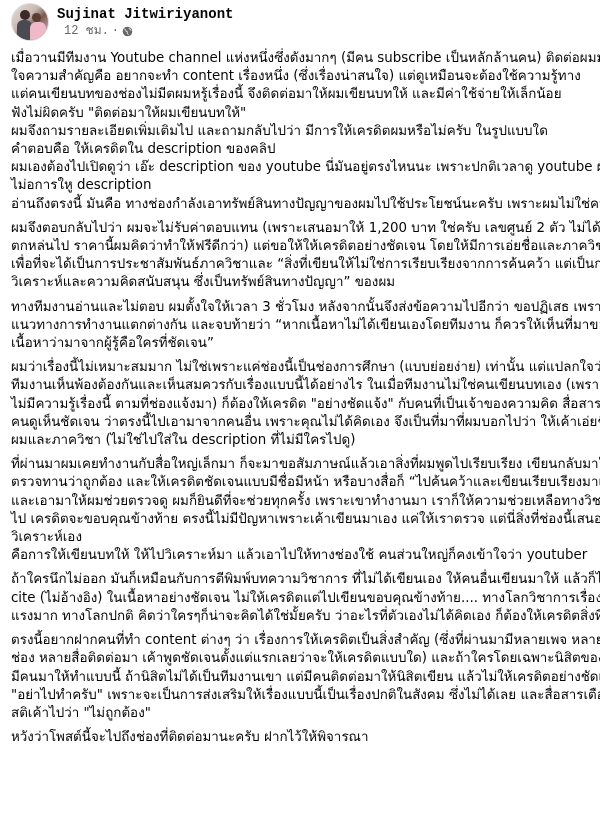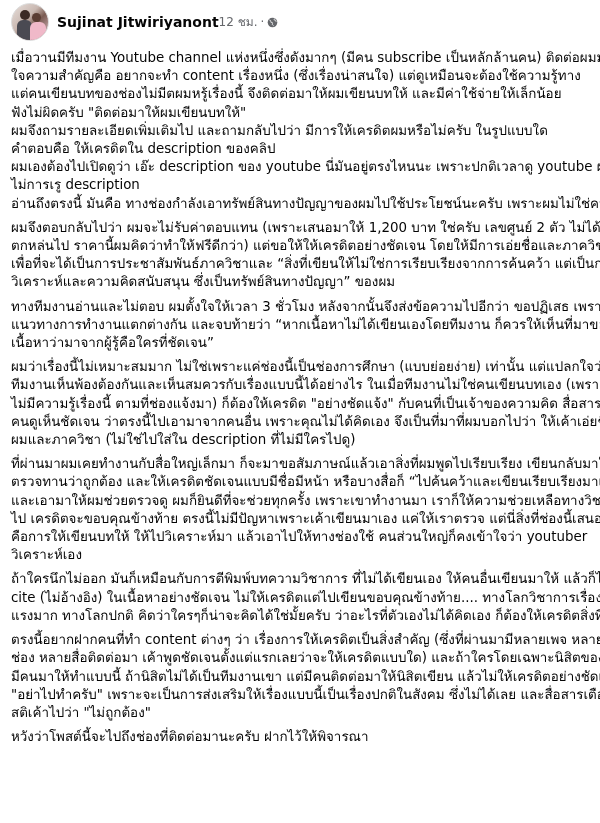--- a/index.html
+++ b/index.html
@@ -4,23 +4,23 @@
   <style>
     html, body { margin: 0; padding: 0; background: #ffffff; }
     body { width: 600px; height: 823px; overflow: hidden; font-family: "DejaVu Sans", "Liberation Sans", sans-serif; color: #050505; }
     .post { position: relative; width: 600px; height: 823px; box-sizing: border-box; padding: 0 8px 0 8px; }
     .header { display: flex; align-items: center; height: 44px; padding-top: 0px; padding-left: 3px; }
     .avatar { width: 38px; height: 38px; border-radius: 50%; overflow: hidden; flex: 0 0 auto; background: linear-gradient(135deg,#e8e0dc 0%, #c9b8b1 40%, #7a5b52 60%, #e7c7d2 100%); position: relative; border: 1px solid #ddd; box-sizing: border-box; }
     .avatar .p1 { position: absolute; left: 8px; top: 6px; width: 10px; height: 10px; border-radius: 50%; background: #3b2a25; }
     .avatar .b1 { position: absolute; left: 5px; top: 16px; width: 15px; height: 22px; border-radius: 6px 6px 0 0; background: #4a4a52; }
     .avatar .p2 { position: absolute; left: 20px; top: 9px; width: 9px; height: 9px; border-radius: 50%; background: #5a3d33; }
     .avatar .b2 { position: absolute; left: 18px; top: 18px; width: 16px; height: 20px; border-radius: 6px 6px 0 0; background: #f0b9c9; }
-    .meta { margin-left: 8px; display: flex; flex-direction: row; justify-content: space-between; }
+    .meta { margin-left: 8px; display: flex; flex-direction: column; justify-content: space-between; font-family: Liberation Mono, monospace; }
     .author { font-weight: bold; font-size: 14px; line-height: 17px; color: #050505; }
-    .sub { display: flex; align-items: center; font-size: 12px; color: #65676b; line-height: 15px; margin-top: 1px; }
+    .sub { display: flex; align-items: center; font-size: 12px; color: #65676b; line-height: 15px; margin-top: 1px; margin-left: 7px; }
     .dot { margin: 0 3px; }
     .globe { width: 11px; height: 11px; display: inline-block; }
     .content { font-size: 13.4px; line-height: 18.2px; color: #050505; padding-left: 3px; padding-top: 5px; }
     .para { margin: 0 0 6px 0; }
     .line { display: block; white-space: nowrap; }
   </style>
 </head>
 <body>
 
 <div class="post">
@@ -48,21 +48,21 @@
 
   <div class="content">
     <div class="para">
       <span class="line">เมื่อวานมีทีมงาน Youtube  channel แห่งหนึ่งซึ่งดังมากๆ (มีคน subscribe เป็นหลักล้านคน) ติดต่อผมมา</span>
       <span class="line">ใจความสำคัญคือ อยากจะทำ content เรื่องหนึ่ง (ซึ่งเรื่องน่าสนใจ) แต่ดูเหมือนจะต้องใช้ความรู้ทาง</span>
       <span class="line">แต่คนเขียนบทของช่องไม่มีตผมหรู้เรื่องนี้ จึงติดต่อมาให้ผมเขียนบทให้ และมีค่าใช้จ่ายให้เล็กน้อย</span>
       <span class="line">ฟังไม่ผิดครับ "ติดต่อมาให้ผมเขียนบทให้"</span>
       <span class="line">ผมจึงถามรายละเอียดเพิ่มเติมไป และถามกลับไปว่า มีการให้เครดิตผมหรือไม่ครับ ในรูปแบบใด</span>
       <span class="line">คำตอบคือ ให้เครดิตใน description ของคลิป</span>
       <span class="line">ผมเองต้องไปเปิดดูว่า เอ๊ะ description ของ youtube นี่มันอยู่ตรงไหนนะ เพราะปกติเวลาดู youtube ผมก็</span>
-      <span class="line">ไม่การเรู description</span>
+      <span class="line">ไม่อการใหู description</span>
       <span class="line">อ่านถึงตรงนี้ มันคือ ทางช่องกำลังเอาทรัพย์สินทางปัญญาของผมไปใช้ประโยชน์นะครับ เพราะผมไม่ใช่คนไป</span>
     </div>
     <div class="para">
       <span class="line">ผมจึงตอบกลับไปว่า ผมจะไม่รับค่าตอบแทน (เพราะเสนอมาให้ 1,200 บาท ใช่ครับ เลขศูนย์ 2 ตัว ไม่ได้</span>
       <span class="line">ตกหล่นไป ราคานี้ผมคิดว่าทำให้ฟรีดีกว่า) แต่ขอให้ให้เครดิตอย่างชัดเจน โดยให้มีการเอ่ยชื่อและภาควิชา</span>
       <span class="line">เพื่อที่จะได้เป็นการประชาสัมพันธ์ภาควิชาและ “สิ่งที่เขียนให้ไม่ใช่การเรียบเรียงจากการค้นคว้า แต่เป็นการ</span>
       <span class="line">วิเคราะห์และความคิดสนับสนุน ซึ่งเป็นทรัพย์สินทางปัญญา” ของผม</span>
     </div>
     <div class="para">
       <span class="line">ทางทีมงานอ่านและไม่ตอบ ผมตั้งใจให้เวลา 3 ชั่วโมง หลังจากนั้นจึงส่งข้อความไปอีกว่า ขอปฏิเสธ เพราะ</span>
@@ -74,22 +74,22 @@
       <span class="line">ทีมงานเห็นพ้องต้องกันและเห็นสมควรกับเรื่องแบบนี้ได้อย่างไร ในเมื่อทีมงานไม่ใช่คนเขียนบทเอง (เพราะ</span>
       <span class="line">ไม่มีความรู้เรื่องนี้ ตามที่ช่องแจ้งมา) ก็ต้องให้เครดิต "อย่างชัดแจ้ง" กับคนที่เป็นเจ้าของความคิด สื่อสารให้</span>
       <span class="line">คนดูเห็นชัดเจน ว่าตรงนี้ไปเอามาจากคนอื่น เพราะคุณไม่ได้คิดเอง  จึงเป็นที่มาที่ผมบอกไปว่า ให้เค้าเอ่ยชื่อ</span>
       <span class="line">ผมและภาควิชา (ไม่ใช่ไปใส่ใน description ที่ไม่มีใครไปดู)</span>
     </div>
     <div class="para">
       <span class="line">ที่ผ่านมาผมเคยทำงานกับสื่อใหญ่เล็กมา ก็จะมาขอสัมภาษณ์แล้วเอาสิ่งที่ผมพูดไปเรียบเรียง เขียนกลับมาให้</span>
       <span class="line">ตรวจทานว่าถูกต้อง และให้เครดิตชัดเจนแบบมีชื่อมีหน้า หรือบางสื่อก็ “ไปค้นคว้าและเขียนเรียบเรียงมาเอง”</span>
       <span class="line">และเอามาให้ผมช่วยตรวจดู ผมก็ยินดีที่จะช่วยทุกครั้ง เพราะเขาทำงานมา เราก็ให้ความช่วยเหลือทางวิชาการ</span>
       <span class="line">ไป เครดิตจะขอบคุณข้างท้าย ตรงนี้ไม่มีปัญหาเพราะเค้าเขียนมาเอง แค่ให้เราตรวจ  แต่นี่สิ่งที่ช่องนี้เสนอมา</span>
+      <span class="line">วิเคราะห์เอง</span>
       <span class="line">คือการให้เขียนบทให้ ให้ไปวิเคราะห์มา แล้วเอาไปให้ทางช่องใช้ คนส่วนใหญ่ก็คงเข้าใจว่า youtuber</span>
-      <span class="line">วิเคราะห์เอง</span>
     </div>
     <div class="para">
       <span class="line">ถ้าใครนึกไม่ออก มันก็เหมือนกับการตีพิมพ์บทความวิชาการ ที่ไม่ได้เขียนเอง ให้คนอื่นเขียนมาให้ แล้วก็ไม่</span>
       <span class="line">cite (ไม่อ้างอิง) ในเนื้อหาอย่างชัดเจน ไม่ให้เครดิตแต่ไปเขียนขอบคุณข้างท้าย.... ทางโลกวิชาการเรื่องนี้ร้าย</span>
       <span class="line">แรงมาก  ทางโลกปกติ  คิดว่าใครๆก็น่าจะคิดได้ใช่มั้ยครับ ว่าอะไรที่ตัวเองไม่ได้คิดเอง ก็ต้องให้เครดิตสิ่งที่</span>
     </div>
     <div class="para">
       <span class="line">ตรงนี้อยากฝากคนที่ทำ content ต่างๆ ว่า เรื่องการให้เครดิตเป็นสิ่งสำคัญ (ซึ่งที่ผ่านมามีหลายเพจ หลาย</span>
       <span class="line">ช่อง หลายสื่อติดต่อมา เค้าพูดชัดเจนตั้งแต่แรกเลยว่าจะให้เครดิตแบบใด) และถ้าใครโดยเฉพาะนิสิตของผม</span>
       <span class="line">มีคนมาให้ทำแบบนี้ ถ้านิสิตไม่ได้เป็นทีมงานเขา แต่มีคนติดต่อมาให้นิสิตเขียน แล้วไม่ให้เครดิตอย่างชัดเจน</span>

